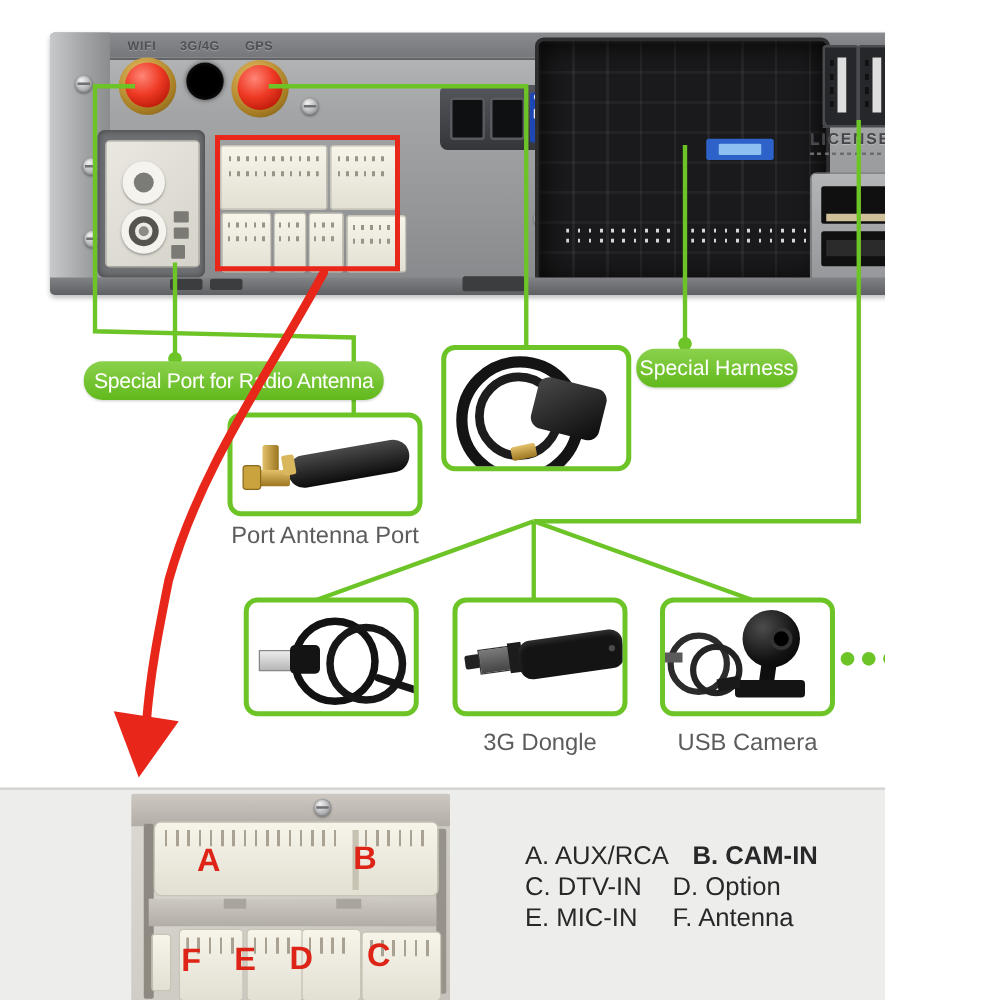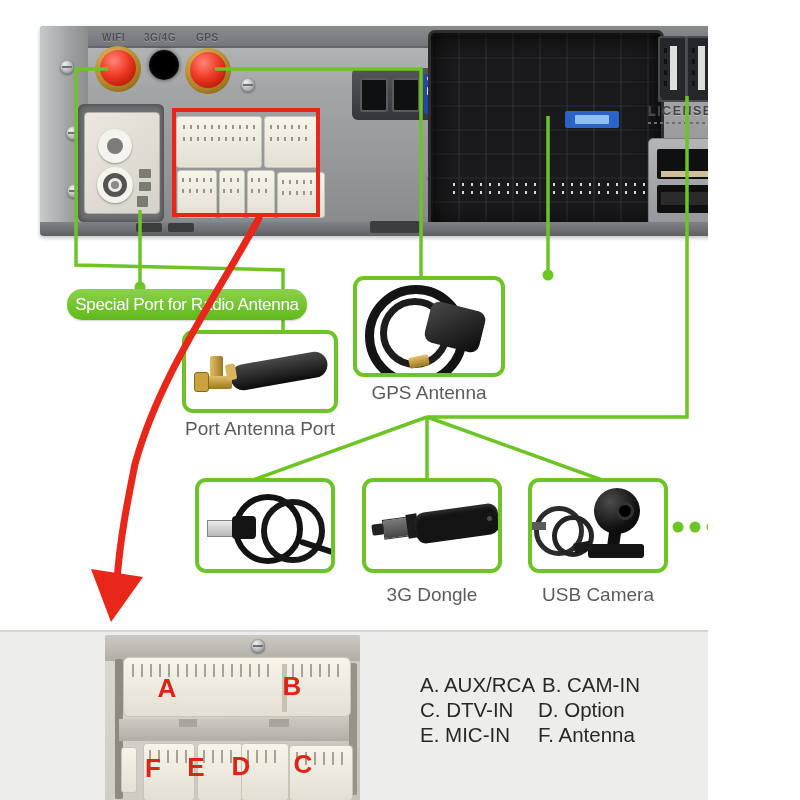--- a/index.html
+++ b/index.html
@@ -232,28 +232,28 @@
       <circle cx="140" cy="263" r="5.5"></circle>
       <circle cx="548" cy="251" r="5.5"></circle>
       <circle cx="678" cy="503" r="5.5"></circle>
       <circle cx="695" cy="503" r="5.5"></circle>
       <circle cx="712" cy="503" r="5.5"></circle>
       <circle cx="729" cy="503" r="5.5"></circle>
     </g>
   </svg>
 
   <div class="pill" style="left:67px;top:265px;width:240px;height:31px;line-height:31px;font-size:17px;letter-spacing:-0.3px;">Special Port for Radio Antenna</div>
+  <div class="pill" style="left:509px;top:255px;width:129px;height:31px;line-height:31px;font-size:17px;">Special Harness</div>
 
   <div class="pbox" style="left:353px;top:252px;width:152px;height:101px;">
     <div class="ringb" style="left:8px;top:5px;width:84px;height:84px;border-width:9px;border-color:#141414;"></div>
     <div class="ringb" style="left:23px;top:18px;width:56px;height:56px;border-width:7px;border-color:#1d1d1d;"></div>
     <div style="position:absolute;left:70px;top:26px;width:56px;height:42px;border-radius:9px;transform:rotate(14deg);background:linear-gradient(140deg,#4a4a4a,#0a0a0a);"></div>
     <div style="position:absolute;left:52px;top:76px;width:20px;height:11px;transform:rotate(-12deg);background:linear-gradient(#e3c06a,#9c7620);border-radius:2px;"></div>
   </div>
-  <div class="plabel" style="left:353px;top:358px;width:152px;">GPS Antenna</div>
 
   <div class="pbox" style="left:182px;top:306px;width:156px;height:83px;">
     <div style="position:absolute;left:44px;top:24px;width:98px;height:26px;border-radius:13px;transform:rotate(-10deg);background:linear-gradient(#4a4a4a,#0c0c0c);"></div>
     <div style="position:absolute;left:24px;top:22px;width:13px;height:26px;background:linear-gradient(90deg,#e3c06a,#9c7620);border-radius:2px;"></div>
     <div style="position:absolute;left:18px;top:42px;width:28px;height:13px;background:linear-gradient(#e3c06a,#9c7620);border-radius:2px;"></div>
     <div style="position:absolute;left:8px;top:38px;width:15px;height:20px;background:#caa23e;border:1px solid #8a6a1a;border-radius:3px;box-sizing:border-box;"></div>
     <div style="position:absolute;left:40px;top:30px;width:10px;height:16px;background:#d9b75c;border-radius:2px;transform:rotate(-10deg);"></div>
   </div>
   <div class="plabel" style="left:178px;top:394px;width:164px;">Port Antenna Port</div>
 
@@ -333,19 +333,19 @@
     <div class="cletter" style="left:76px;top:117px;">E</div>
     <div class="cletter" style="left:121px;top:116px;">D</div>
     <div class="cletter" style="left:183px;top:114px;">C</div>
 
     <div class="cream" style="left:30px;top:168px;width:40px;height:8px;"></div>
     <div class="cream" style="left:90px;top:168px;width:36px;height:8px;"></div>
     <div class="cream" style="left:150px;top:168px;width:44px;height:8px;"></div>
   </div>
 
   <div class="legend-cell" style="left:420px;top:649px;text-align:right;">A. AUX/RCA</div>
-  <div class="legend-cell" style="left:542px;top:649px;">B. CAM-IN</div>
+  <div class="legend-cell" style="left:554px;top:649px;font-weight:bold;">B. CAM-IN</div>
   <div class="legend-cell" style="left:420px;top:674px;">C. DTV-IN</div>
   <div class="legend-cell" style="left:538px;top:674px;">D. Option</div>
   <div class="legend-cell" style="left:420px;top:699px;">E. MIC-IN</div>
   <div class="legend-cell" style="left:538px;top:699px;">F. Antenna</div>
 
 </div>
 
 </body></html>

